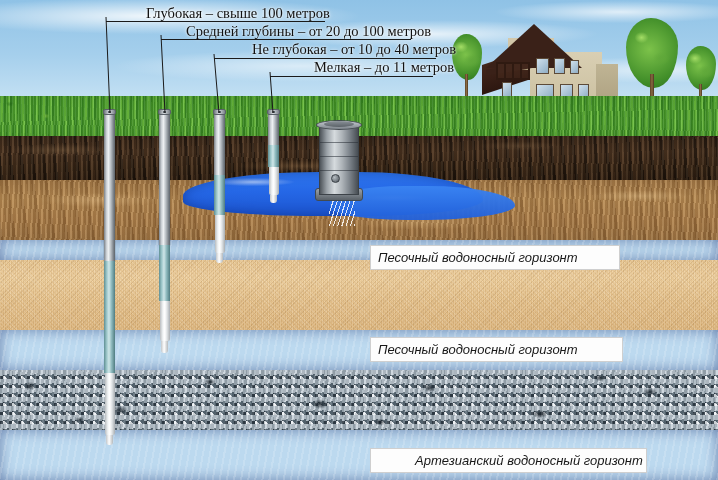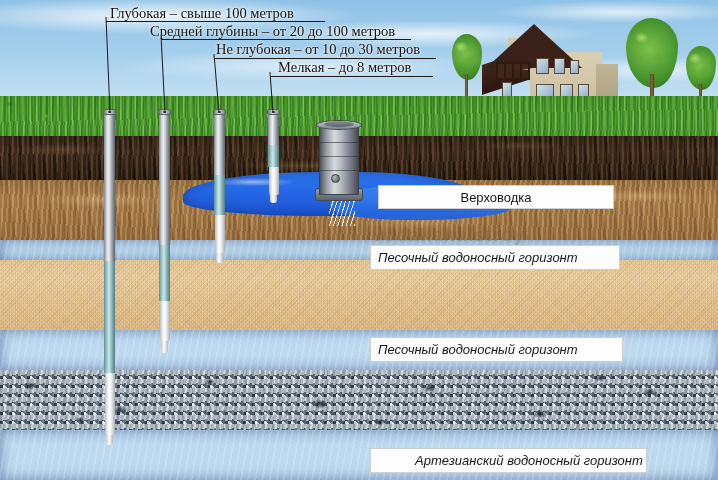--- a/index.html
+++ b/index.html
@@ -175,21 +175,21 @@
   .tree{position:absolute;}
   .tree .trunk{position:absolute;background:linear-gradient(90deg,#5a4126,#8a6a43,#4a3520);}
   .tree .crown{position:absolute;border-radius:48% 52% 46% 54% / 42% 40% 60% 58%;
     background:
       radial-gradient(ellipse 10px 8px at 30% 28%, rgba(168,224,104,.95), rgba(0,0,0,0) 70%),
       radial-gradient(ellipse 12px 9px at 68% 58%, rgba(96,168,58,.95), rgba(0,0,0,0) 72%),
       radial-gradient(circle at 45% 45%, #7cc24a, #3f8c28 70%, #2f6d1d 100%);}
 
   
   .lbl{position:absolute;font-family:"Liberation Serif",serif;font-size:14.5px;color:#111;
-    white-space:nowrap;line-height:1;text-shadow:0 0 2px rgba(255,255,255,.9),0 0 4px rgba(255,255,255,.7);}
+    white-space:nowrap;line-height:1;text-shadow:0 0 2px rgba(255,255,255,.9),0 0 4px rgba(255,255,255,.7);margin-left:36px;}
   .uline{position:absolute;height:1px;background:#1a1a1a;}
   svg.leaders{position:absolute;left:0;top:0;width:718px;height:480px;pointer-events:none;}
 
   
   .namebox{position:absolute;background:#fdfdfd;border:1px solid #cfcfcf;box-sizing:border-box;
     font-family:"Liberation Sans",sans-serif;font-size:13px;color:#181818;
     display:flex;align-items:center;}
   .namebox.center{justify-content:center;}
   .namebox.left{justify-content:flex-start;padding-left:7px;font-style:italic;}
 
@@ -244,21 +244,20 @@
   <div class="layer soil-dark"></div>
   <div class="layer soil-brown"></div>
   <div class="perched"></div>
   <div class="perched2"></div>
   <div class="water w1"></div>
   <div class="layer sand-light"></div>
   <div class="water w2"></div>
   <div class="layer granite"></div>
   <div class="water w3"></div>
 
-  <div class="watermark">vodakanalstroy</div>
 
   <div class="cistern">
     <div class="cist-spill"></div>
     <div class="cist-base"></div>
     <div class="cist-body"></div>
     <div class="cist-ring" style="top:24px;"></div>
     <div class="cist-ring" style="top:38px;"></div>
     <div class="cist-ring" style="top:52px;"></div>
     <div class="cist-port"></div>
     <div class="cist-top"></div>
@@ -311,27 +310,26 @@
     <line x1="214" y1="54" x2="219" y2="113" stroke="#1a1a1a" stroke-width="1"></line>
     <line x1="270" y1="72" x2="273" y2="113" stroke="#1a1a1a" stroke-width="1"></line>
   </svg>
 
   <div class="lbl" style="left:110px;top:6px;">Глубокая – свыше 100 метров</div>
   <div class="uline" style="left:106px;top:21px;width:219px;"></div>
 
   <div class="lbl" style="left:150px;top:24px;">Средней глубины – от 20 до 100 метров</div>
   <div class="uline" style="left:161px;top:39px;width:250px;"></div>
 
-  <div class="lbl" style="left:216px;top:42px;">Не глубокая – от 10 до 30 метров</div>
+  <div class="lbl" style="left:216px;top:42px;">Не глубокая – от 10 до 40 метров</div>
   <div class="uline" style="left:214px;top:58px;width:222px;"></div>
 
-  <div class="lbl" style="left:278px;top:60px;">Мелкая – до 8 метров</div>
+  <div class="lbl" style="left:278px;top:60px;">Мелкая – до 11 метров</div>
   <div class="uline" style="left:270px;top:76px;width:163px;"></div>
 
-  <div class="namebox center" style="left:378px;top:185px;width:236px;height:24px;">Верховодка</div>
 
   <div class="namebox left" style="left:370px;top:245px;width:250px;height:25px;">Песочный водоносный горизонт</div>
 
   <div class="namebox left" style="left:370px;top:337px;width:253px;height:25px;">Песочный водоносный горизонт</div>
 
   <div class="namebox left" style="left:370px;top:448px;width:277px;height:25px;padding-left:44px;">Артезианский водоносный горизонт</div>
 
 </div>
 
 </body></html>

